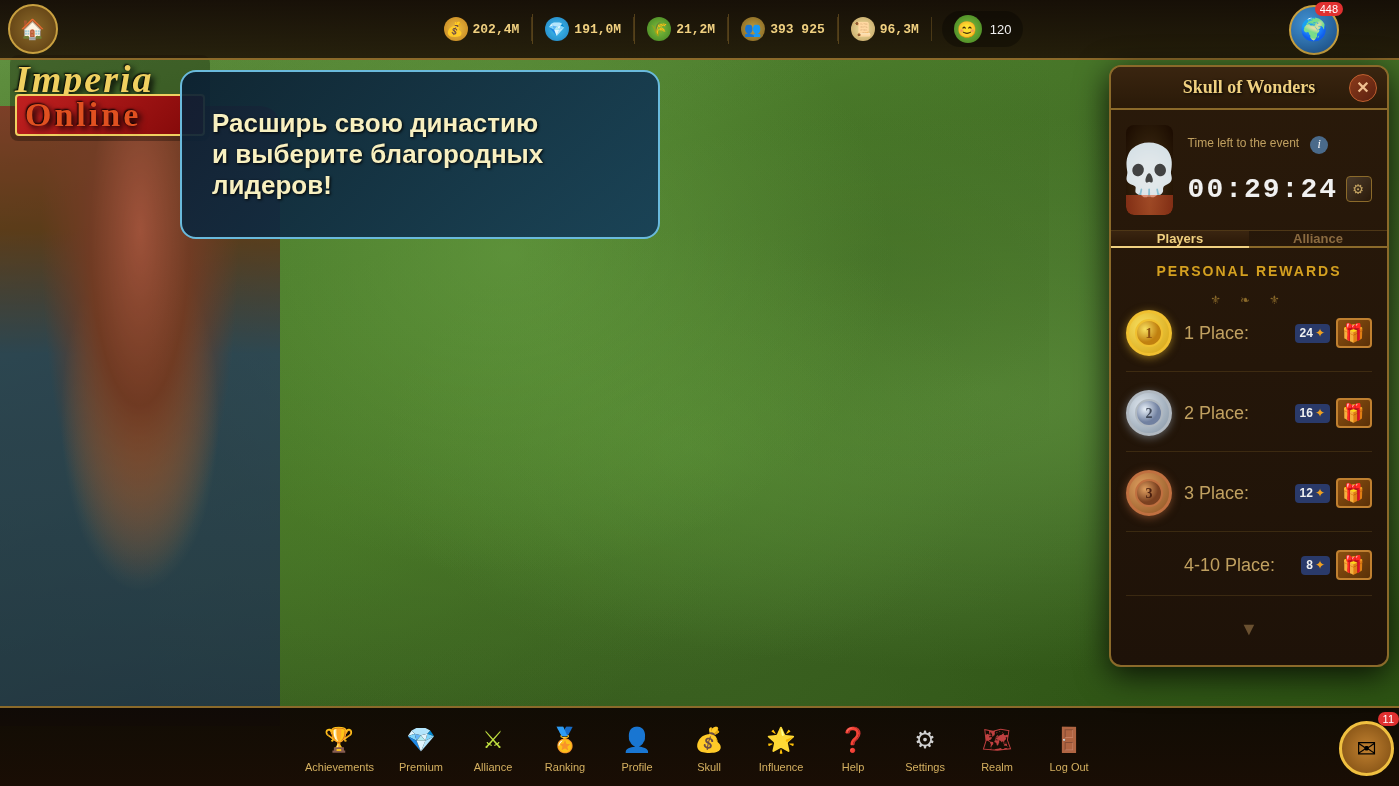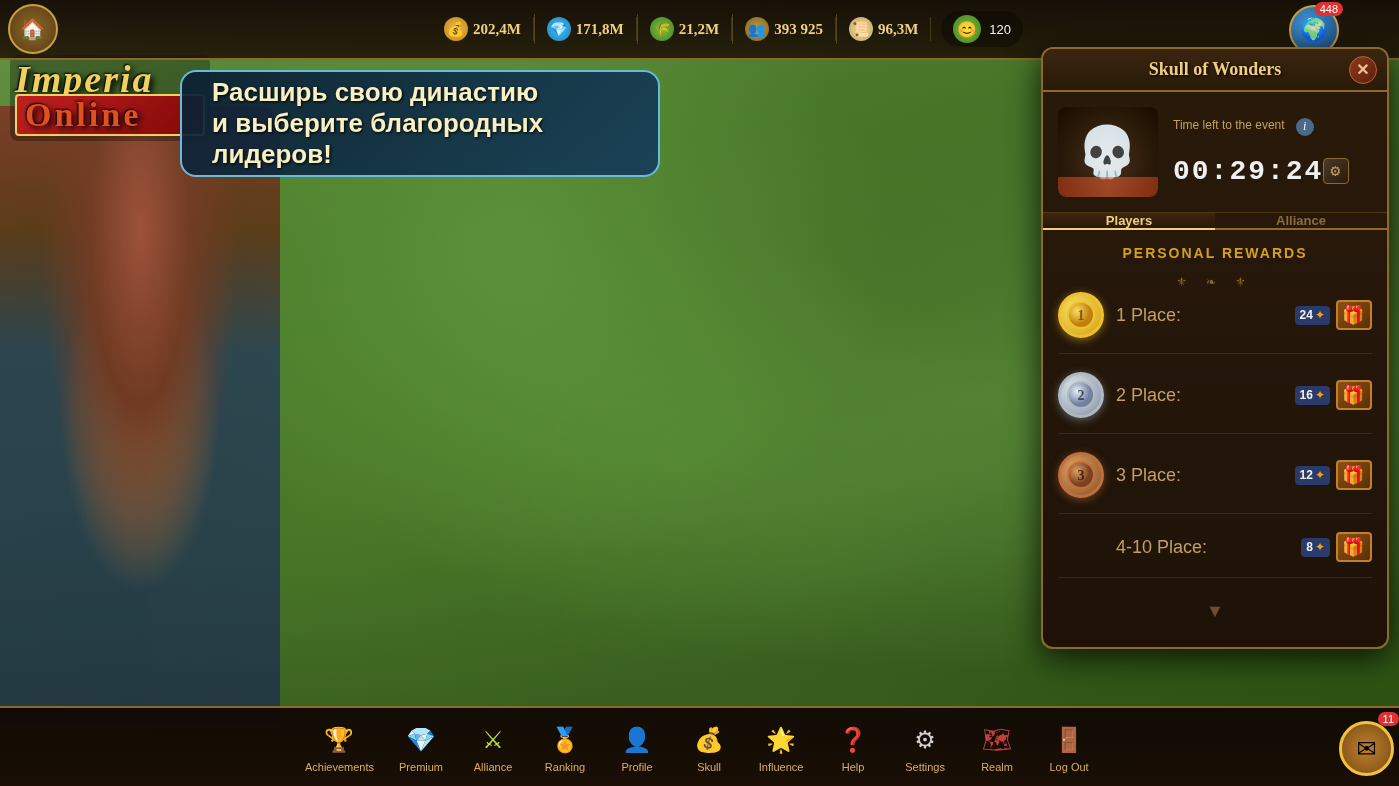--- a/index.html
+++ b/index.html
@@ -65,23 +65,23 @@
       height: 24px;
       border-radius: 50%;
       display: flex;
       align-items: center;
       justify-content: center;
       font-size: 14px;
     }
 
     .resource-value {
       color: #f0d080;
-      font-size: 15px;
-      font-weight: bold;
-      font-family: Liberation Serif, serif;
+      font-size: 13px;
+      font-weight: bold;
+      font-family: Liberation Mono, monospace;
     }
 
     .gold-icon { background: radial-gradient(circle, #f0c040, #c08020); }
     .gem-icon { background: radial-gradient(circle, #40c0f0, #2080c0); }
     .food-icon { background: radial-gradient(circle, #80c040, #408020); }
     .pop-icon { background: radial-gradient(circle, #c0a040, #806020); }
     .scroll-icon { background: radial-gradient(circle, #f0e0a0, #c0a060); }
 
     .center-resources {
       display: flex;
@@ -177,21 +177,21 @@
     }
 
     
     #promo-banner {
       position: absolute;
       top: 70px;
       left: 180px;
       background: linear-gradient(135deg, rgba(10,30,50,0.92) 0%, rgba(20,60,90,0.90) 100%);
       border: 2px solid #6abadc;
       border-radius: 16px;
-      padding: 5px 30px;
+      padding: 36px 30px;
       color: #f0f0f0;
       z-index: 50;
       max-width: 480px;
     }
 
     #promo-banner .promo-line1 {
       font-size: 26px;
       font-weight: bold;
       color: #f8f0c0;
       text-shadow: 1px 1px 3px #000;
@@ -270,23 +270,23 @@
     .nav-label {
       color: #d4b060;
       font-size: 11px;
       font-family: Arial, sans-serif;
       text-align: center;
     }
 
     
     #skull-panel {
       position: absolute;
-      top: 47px;
+      top: 65px;
       right: 10px;
-      width: 348px;
+      width: 280px;
       background: linear-gradient(180deg, #2a1a0a 0%, #1e1208 100%);
       border: 2px solid #8b6a2a;
       border-radius: 12px;
       z-index: 200;
       overflow: hidden;
       box-shadow: 0 8px 32px rgba(0,0,0,0.8);
     }
 
     .panel-header {
       background: linear-gradient(180deg, #3a2510 0%, #2a1a08 100%);
@@ -390,21 +390,21 @@
     }
 
     .timer-display {
       color: #f0f0f0;
       font-size: 28px;
       font-family: 'Courier New', monospace;
       font-weight: bold;
       letter-spacing: 2px;
       display: flex;
       align-items: center;
-      gap: 0;
+      gap: 8px;
     }
 
     .gear-btn {
       width: 26px;
       height: 26px;
       background: linear-gradient(135deg, #4a3a2a, #2a1a0a);
       border: 1px solid #8b6a2a;
       border-radius: 4px;
       display: flex;
       align-items: center;
@@ -655,21 +655,21 @@
   <div id="home-btn">🏠</div>
 
   <div class="top-resources">
     <div class="resource-group">
       <div class="resource-icon gold-icon">💰</div>
       <span class="resource-value">202,4M</span>
     </div>
     <div class="sep-line"></div>
     <div class="resource-group">
       <div class="resource-icon gem-icon">💎</div>
-      <span class="resource-value">171,8M</span>
+      <span class="resource-value">191,0M</span>
     </div>
     <div class="sep-line"></div>
     <div class="resource-group">
       <div class="resource-icon food-icon">🌾</div>
       <span class="resource-value">21,2M</span>
     </div>
     <div class="sep-line"></div>
     <div class="resource-group">
       <div class="resource-icon pop-icon">👥</div>
       <span class="resource-value">393 925</span>

